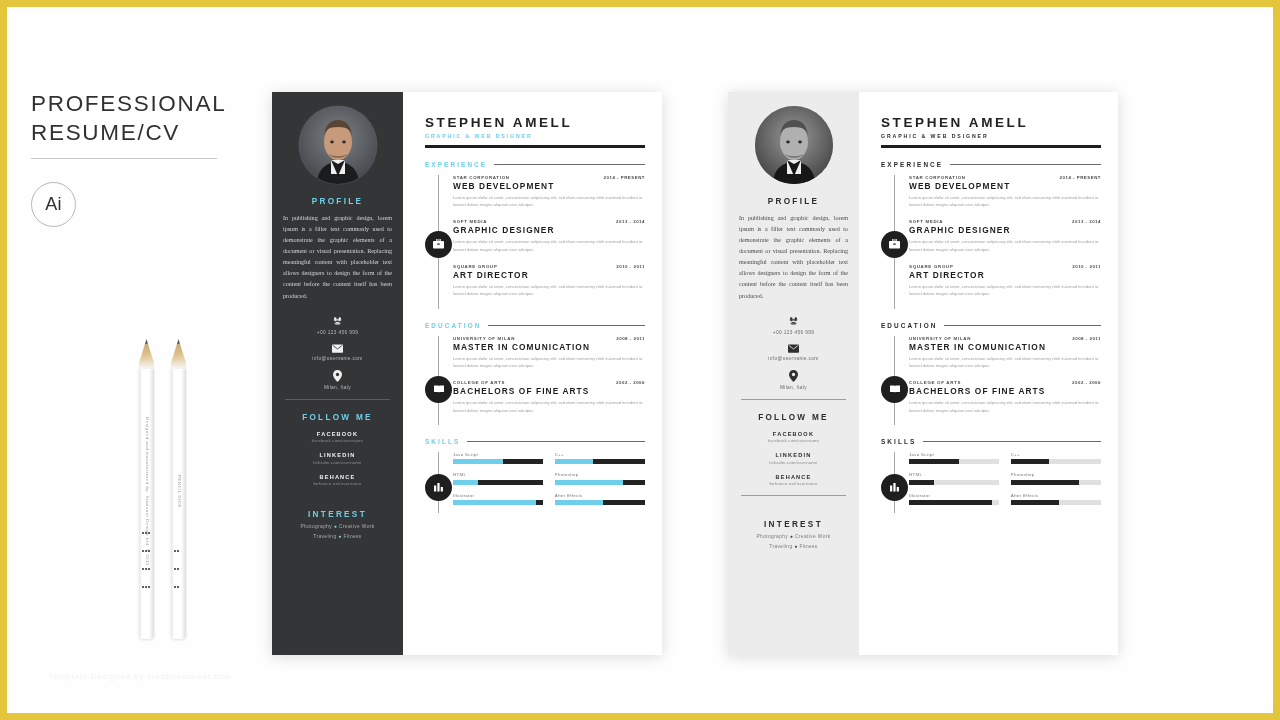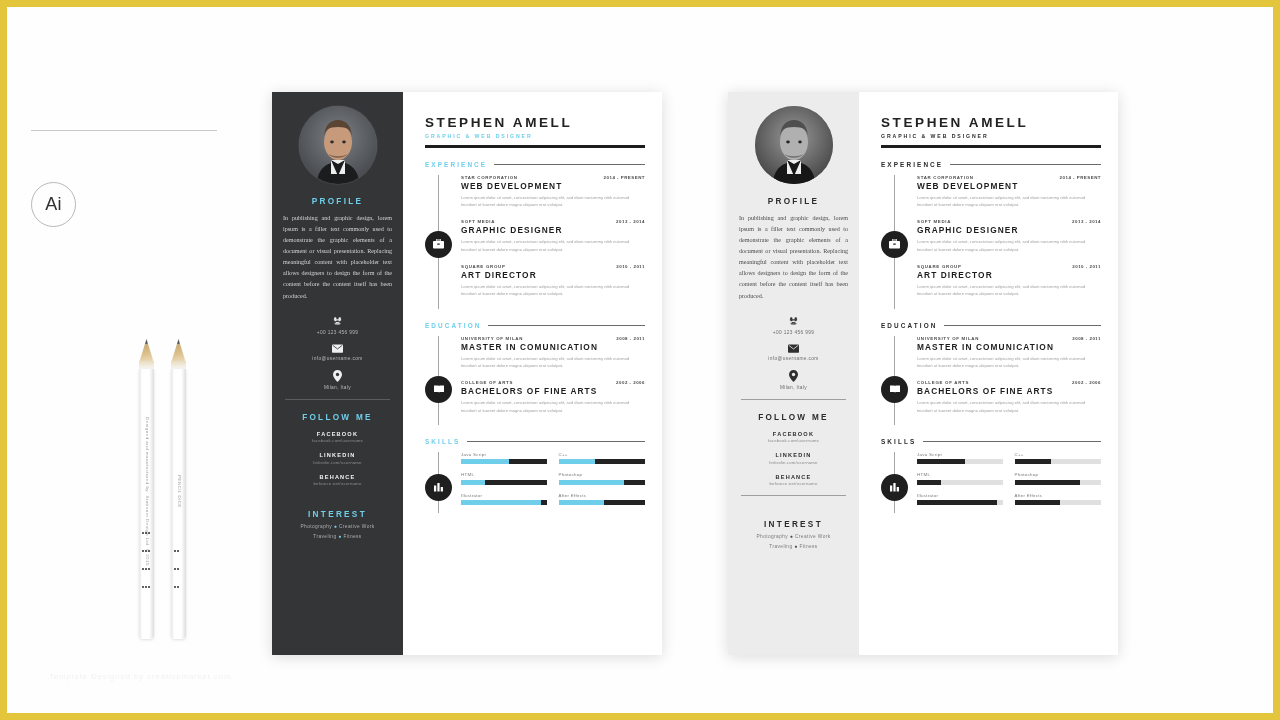--- a/index.html
+++ b/index.html
@@ -160,21 +160,21 @@
 
   .sec-body { display: flex; margin-top: 7px; }
   .timeline { width: 28px; flex: 0 0 28px; position: relative; }
   .timeline .vline {
     position: absolute; left: 13px; top: 0; bottom: 0; width: 1px; background: #a6a6a6;
   }
   .timeline .bullet {
     position: absolute; left: 0; width: 27px; height: 27px; border-radius: 50%;
     background: #1f1f1f; display: flex; align-items: center; justify-content: center;
   }
-  .entries { flex: 1; margin-left: 8px; }
+  .entries { flex: 1; }
   .entry { margin-bottom: 11px; }
   .entry-top { display: flex; justify-content: space-between; align-items: flex-start; }
   .entry .org { font-size: 4.4px; font-weight: 700; letter-spacing: .7px; color: #4a4a4a; }
   .entry .date { font-size: 4.4px; font-weight: 700; letter-spacing: .5px; color: #4a4a4a; white-space: nowrap; }
   .entry .pos { font-size: 8.3px; font-weight: 700; letter-spacing: 1.1px; color: #1c1c1c; margin-top: 1px; }
   .entry .desc { font-size: 4.2px; line-height: 1.75; color: #a2a2a2; margin-top: 3px; }
 
   
   .skill-grid { display: flex; flex-wrap: wrap; }
   .skill { width: 47%; margin-right: 6%; margin-bottom: 8px; }
@@ -194,21 +194,22 @@
 
   <div class="frame-bar frame-top"></div>
   <div class="frame-bar frame-bottom"></div>
   <div class="frame-bar frame-left"></div>
   <div class="frame-bar frame-right"></div>
 
   <div class="canvas">
 
     <div class="title-block">
       <h1>
-        <br>
+        <span>PROFESSIONAL</span><br>
+        <span>RESUME/CV</span>
       </h1>
       <div class="title-rule"></div>
     </div>
 
     <div class="ai-badge">
       <span>Ai</span>
     </div>
 
     <div class="watermark">Template Designed by creativemarket.com</div>
 

